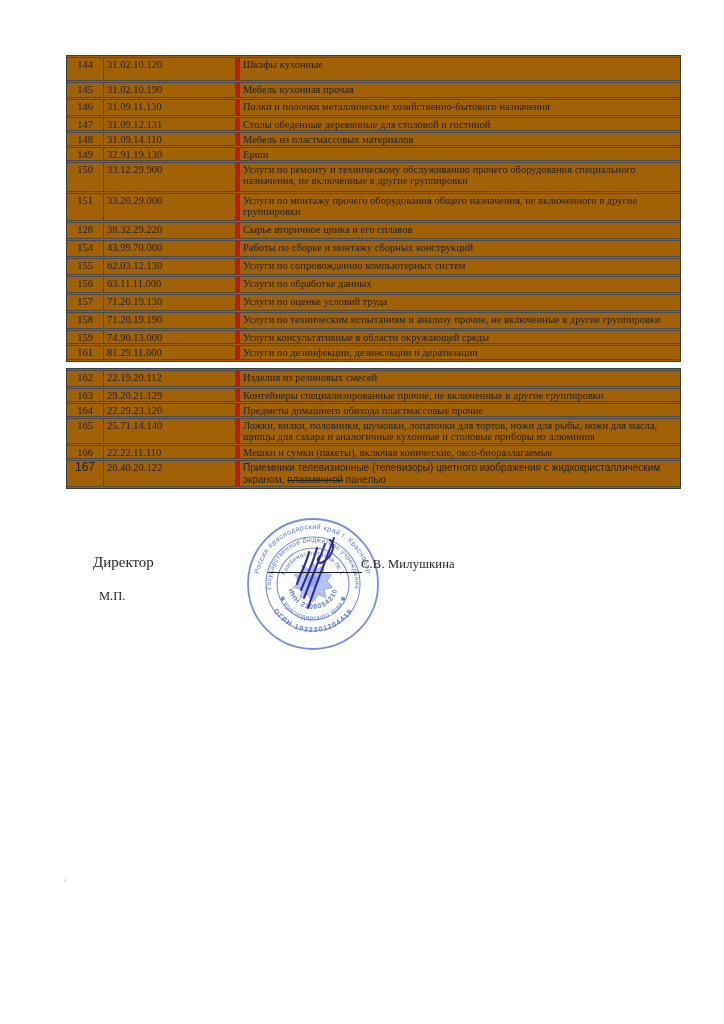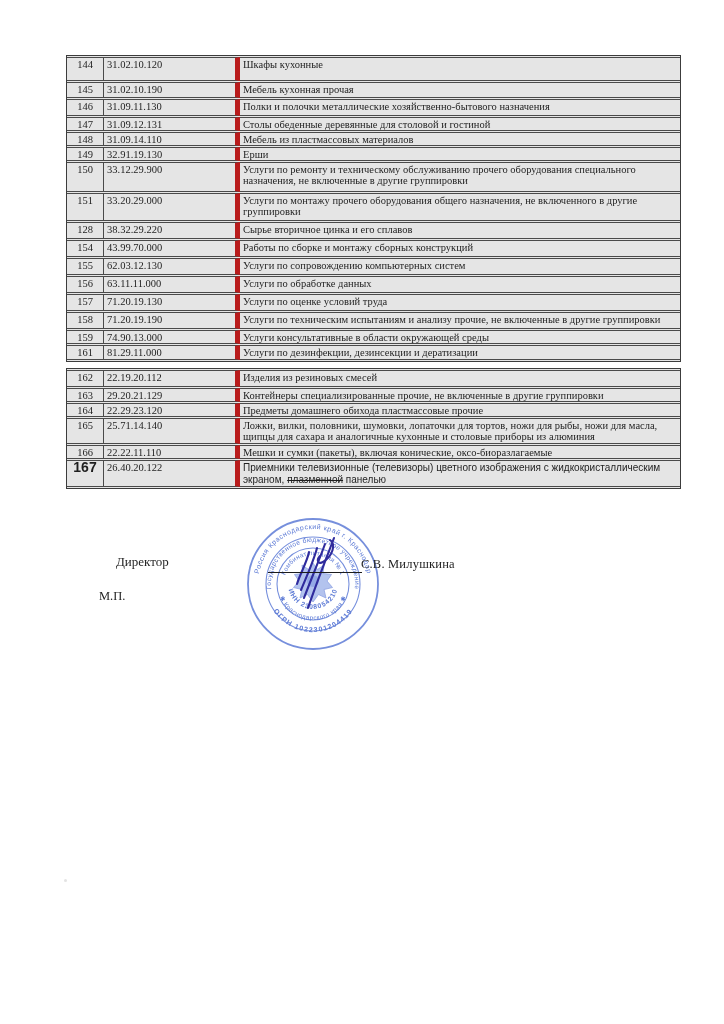--- a/index.html
+++ b/index.html
@@ -4,35 +4,35 @@
 <style>
   html,body{margin:0;padding:0;background:#e8e8e8;}
   .page{
     position:relative;width:724px;height:1024px;background:#ffffff;
     font-family:"Liberation Serif", serif;color:#1f1f1f;overflow:hidden;
     margin:0 auto;
   }
   #tables{position:absolute;left:66px;top:55px;width:614px;}
   table.doc-table{
     border-collapse:separate;border-spacing:0 1px;table-layout:fixed;
-    width:613px;border:1px solid #3c3c3c;background:#e5e5e5;
+    width:613px;border:1px solid #3c3c3c;background:#a16207;
   }
   table.doc-table + table.doc-table{margin-top:6px;}
   td{
     font-size:10.5px;line-height:11px;vertical-align:top;
     padding:1px 3px 0 3px;overflow:hidden;
     border-top:1px solid #4a4a4a;border-bottom:1px solid #4a4a4a;
   }
   td.c-num{text-align:center;border-right:1px solid #4a4a4a;padding:1px 1px 0 1px;}
   td.c-code{border-right:5px solid #b91c1c;}
   td.c-desc{}
   tr.sans td.c-desc{font-family:"Liberation Sans", sans-serif;font-size:10px;line-height:12px;}
-  tr.sans td.c-num{font-family:"Liberation Sans", sans-serif;font-size:14px;font-weight:bold;}
+  tr.sans td.c-num{font-family:"Liberation Sans", sans-serif;font-size:12px;}
   s{text-decoration-thickness:1px;}
-  .sig-title{position:absolute;left:116px;top:554px;font-size:13px;z-index:6;}
+  .sig-title{position:absolute;left:93px;top:554px;font-size:15px;z-index:6;}
   .sig-mp{position:absolute;left:99px;top:575px;font-size:12.5px;z-index:6;margin-top:14px;}
   .sig-line{position:absolute;left:268px;top:572px;width:94px;height:1px;background:#1c1c1c;z-index:5;}
   .sig-name{position:absolute;left:361px;top:557px;font-size:12.5px;z-index:6;letter-spacing:.2px;}
   .stamp-svg{position:absolute;left:245px;top:516px;z-index:2;opacity:.92;}
   .sig-ink{position:absolute;left:278px;top:532px;z-index:3;}
   .artifact{position:absolute;left:64px;top:879px;width:3px;height:3px;border-radius:50%;
     background:#d0d0d0;opacity:.6;z-index:1;}
 </style>
 </head>
 <body>

